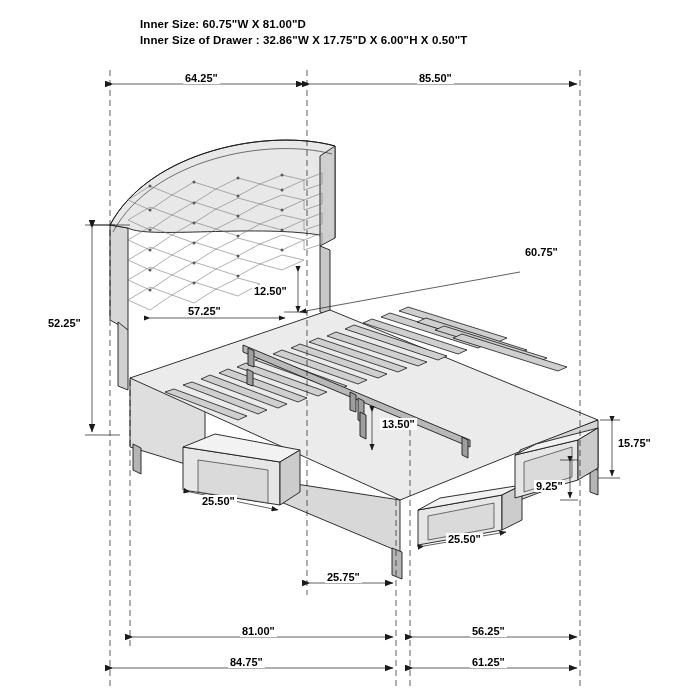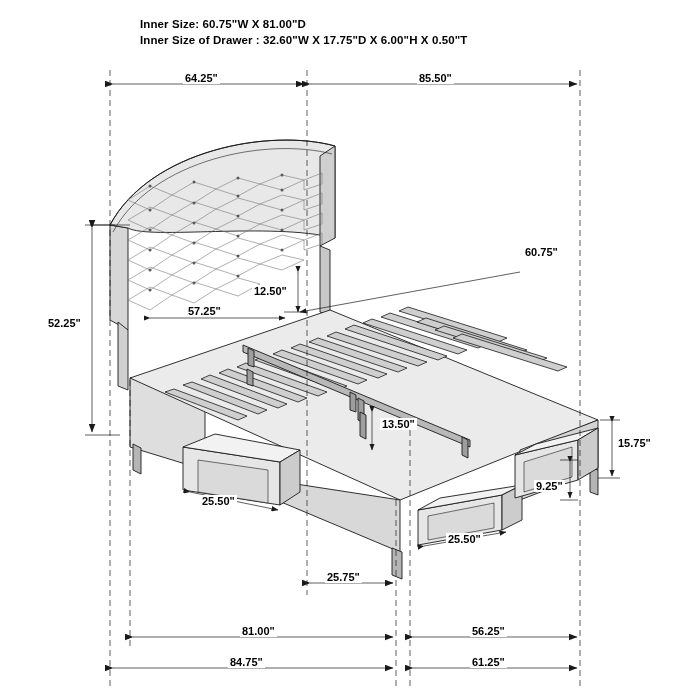--- a/index.html
+++ b/index.html
@@ -45,21 +45,21 @@
     padding: 0 2px;
     line-height: 12px;
   }
 </style>
 </head>
 <body>
 
 <div id="root">
 
   <div class="hdr" id="hdr1">Inner Size: 60.75"W X 81.00"D</div>
-  <div class="hdr" id="hdr2">Inner Size of Drawer : 32.60"W X 17.75"D X 6.00"H X 0.50"T</div>
+  <div class="hdr" id="hdr2">Inner Size of Drawer : 32.86"W X 17.75"D X 6.00"H X 0.50"T</div>
 
   <svg class="diagram" viewBox="0 0 700 700">
     <defs>
       <marker id="arr" markerWidth="9" markerHeight="7" refX="8.5" refY="3.5" orient="auto" markerUnits="userSpaceOnUse">
         <polygon points="0,0 9,3.5 0,7" fill="#1a1a1a"></polygon>
       </marker>
       <marker id="arrS" markerWidth="7" markerHeight="5.5" refX="6.5" refY="2.75" orient="auto" markerUnits="userSpaceOnUse">
         <polygon points="0,0 7,2.75 0,5.5" fill="#1a1a1a"></polygon>
       </marker>
     </defs>

